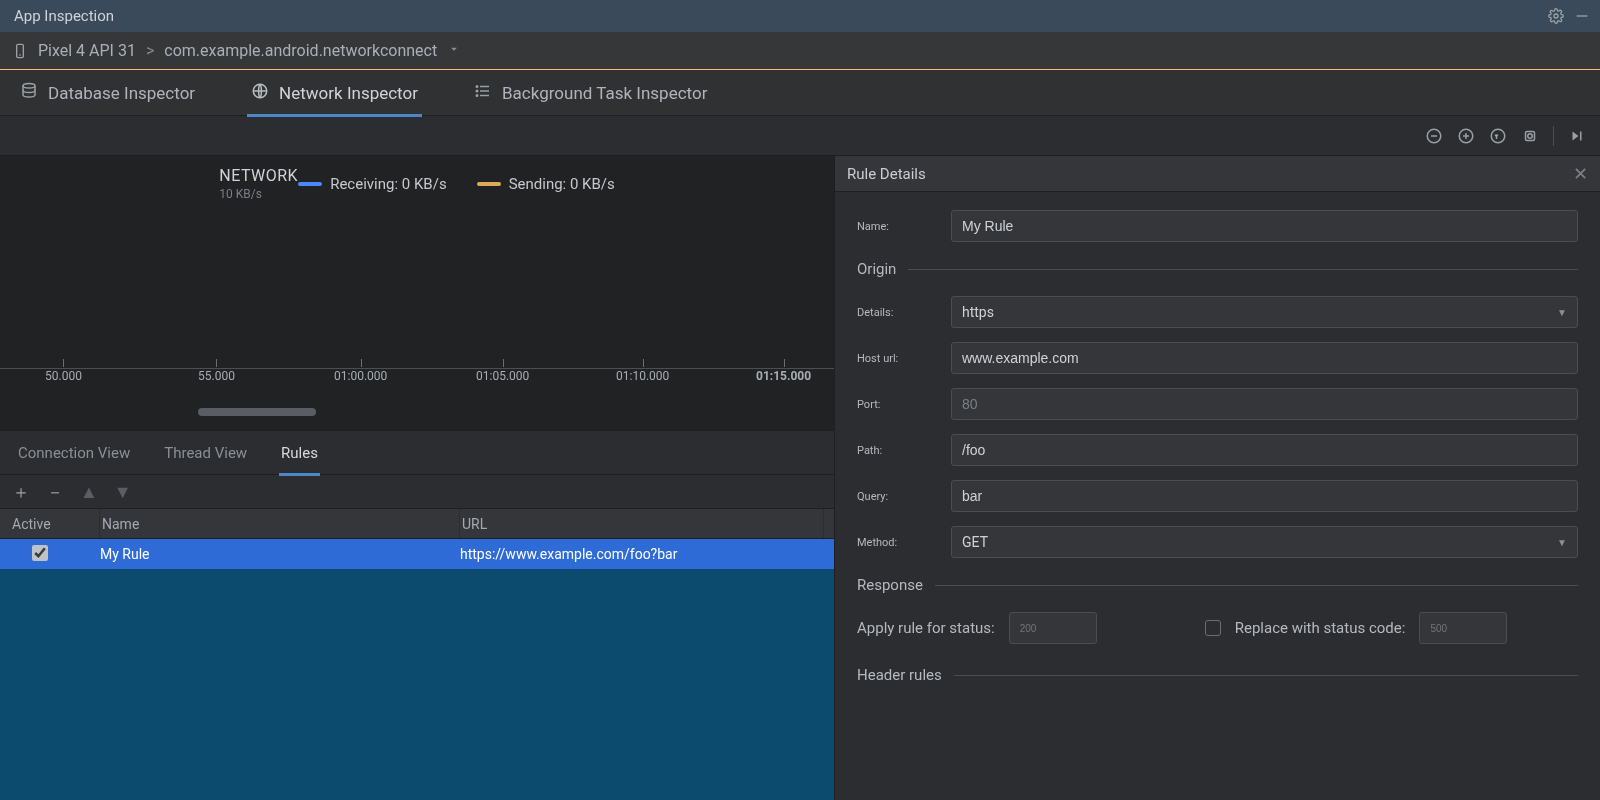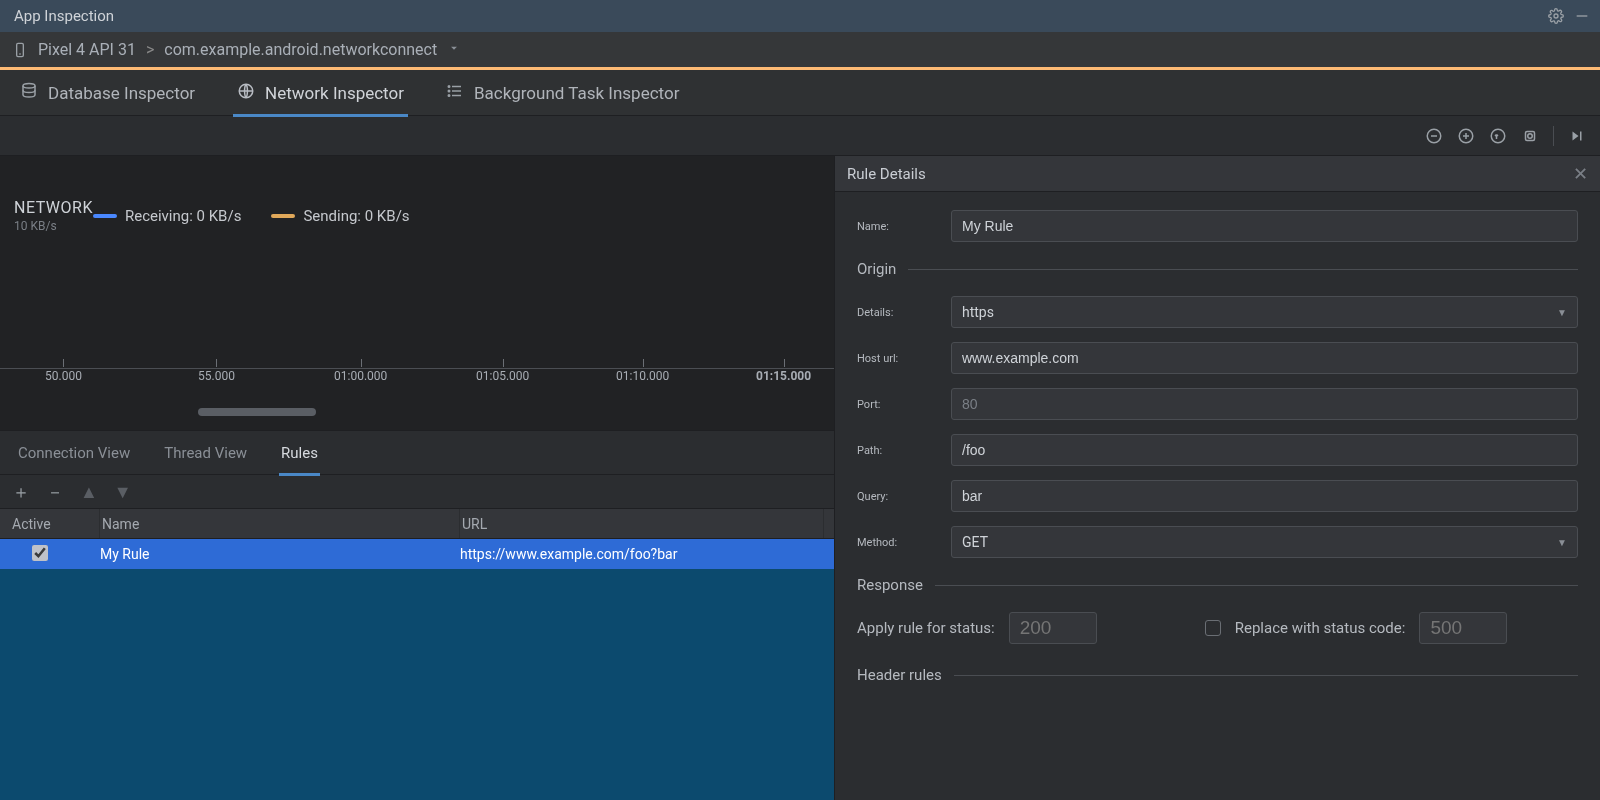--- a/index.html
+++ b/index.html
@@ -4,43 +4,43 @@
 <style>
 * { margin:0; padding:0; box-sizing:border-box; }
 body { font-family:-apple-system,BlinkMacSystemFont,"Segoe UI",Roboto,sans-serif; background:#2b2d30; color:#bfc2c9; font-size:14px; width:1600px; height:800px; overflow:hidden; }
 
 
 .titlebar { height:32px; display:flex; align-items:center; justify-content:space-between; padding:0 10px 0 14px; background:#3a4a5a; font-size:15px; color:#cfd3d8; }
 .titlebar .right { display:flex; gap:10px; align-items:center; color:#9aa0a6; }
 .icon-btn { cursor:pointer; display:inline-flex; align-items:center; justify-content:center; color:#9aa0a6; }
 
 
-.breadcrumbbar { height:38px; display:flex; align-items:center; gap:10px; padding:0 12px; background:#353739; border-bottom:3px solid #fdba74; font-size:16px; color:#a9afb7; }
+.breadcrumbbar { height:38px; display:flex; align-items:center; gap:10px; padding:0 12px; background:#353739; border-bottom:1px solid #fdba74; font-size:16px; color:#a9afb7; }
 .breadcrumbbar .devicon { display:inline-flex; }
 .breadcrumbbar .chev { color:#888; }
 
 
-.inspector-tabs { height:46px; display:flex; align-items:center; gap:34px; padding:0 16px; background:#2f3133; border-bottom:1px solid #1e1f22; font-size:17px; }
+.inspector-tabs { height:46px; display:flex; align-items:center; gap:48px; padding:0 16px; background:#2f3133; border-bottom:1px solid #1e1f22; font-size:17px; }
 .inspector-tab { display:flex; align-items:center; gap:10px; color:#b0b4ba; cursor:pointer; padding:8px 4px; position:relative; }
 .inspector-tab.active { color:#d0d3d8; }
 .inspector-tab.active::after { content:""; position:absolute; left:0; right:0; bottom:-5px; height:3px; background:#4a88c7; }
 .inspector-tab svg { width:18px; height:18px; }
 
 
 .toolbar-row { height:40px; display:flex; align-items:center; justify-content:flex-end; gap:14px; padding:0 14px; background:#2b2d30; border-bottom:1px solid #1e1f22; }
 .toolbar-row svg { width:18px; height:18px; }
 
 
 .main { display:flex; height:644px; }
 .left-panel { width:835px; height:100%; display:flex; flex-direction:column; border-right:1px solid #1e1f22; }
 .right-panel { flex:1; height:100%; display:flex; flex-direction:column; background:#2b2d30; }
 
 
 .network-area { height:275px; background:#212224; position:relative; padding:10px 14px 0 14px; border-bottom:1px solid #1e1f22; }
-.network-header { display:flex; align-items:center; justify-content:flex-start;margin-top:32px; }
+.network-header { display:flex; align-items:center; justify-content:center; }
 .network-title { font-size:16px; letter-spacing:0.5px; color:#cfd3d8; }
 .legend { display:flex; gap:30px; font-size:15px; color:#c5c8cd; }
 .legend-item { display:flex; align-items:center; gap:8px; }
 .legend-chip { width:24px; height:4px; border-radius:2px; }
 .chip-recv { background:#4a88ff; }
 .chip-send { background:#e0a85a; }
 .yscale { font-size:12px; color:#7a7f86; margin-top:2px; }
 .timeline { position:absolute; left:0; right:0; bottom:16px; height:46px; border-top:1px solid #4b4e53; }
 .timeline-ticks { position:relative; height:100%; }
 .tick { position:absolute; top:0; font-size:12px; color:#a8adb4; }
@@ -72,21 +72,21 @@
 .input, .select { flex:1; height:32px; background:#34363a; border:1px solid #4a4d52; border-radius:3px; color:#cfd3d8; padding:0 10px; font-size:14px; outline:none; }
 .input::placeholder { color:#7a7f86; }
 .select { display:flex; align-items:center; justify-content:space-between; cursor:pointer; }
 .select .arrow { color:#8a8f96; font-size:10px; }
 
 .section-split { display:flex; align-items:center; gap:12px; margin:18px 0 18px 0; color:#b5b9bf; font-size:15px; }
 .section-split .line { flex:1; height:1px; background:#4a4d52; }
 
 .response-row { display:flex; align-items:center; gap:14px; flex-wrap:wrap; }
 .response-row label { color:#b5b9bf; font-size:15px; }
-.small-input { width:88px; height:32px; background:#34363a; border:1px solid #4a4d52; border-radius:3px; color:#cfd3d8; padding:0 10px; font-size:19px; }
+.small-input { width:88px; height:32px; background:#34363a; border:1px solid #4a4d52; border-radius:3px; color:#cfd3d8; padding:0 10px; font-size:10px; }
 .response-row .spacer { width:80px; }
 .checkbox { width:16px; height:16px; border:1px solid #6a6e74; border-radius:3px; display:inline-block; cursor:pointer; }
 
 </style>
 </head>
 <body>
 
 <div class="titlebar">
   <span>App Inspection</span>
   <div class="right">

